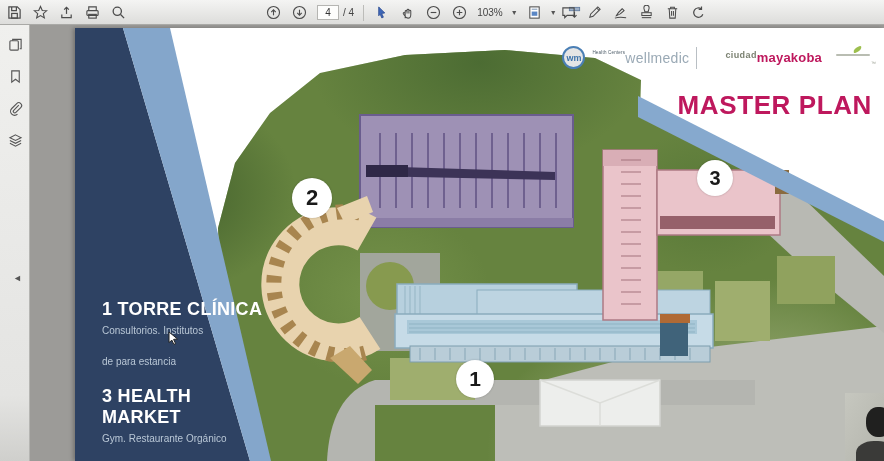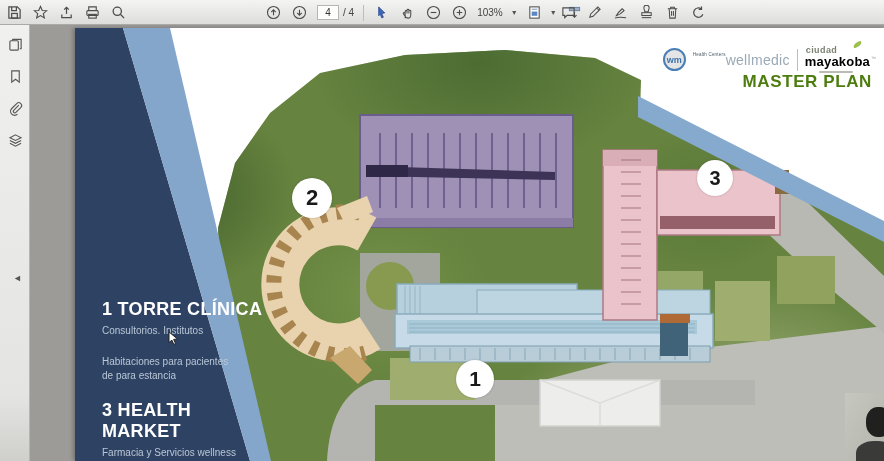--- a/index.html
+++ b/index.html
@@ -66,29 +66,29 @@
 
   
   .brand { position:absolute; right:14px; top:18px; display:flex; align-items:center; gap:7px; z-index:10; }
   .wm-circle { width:23px; height:23px; border-radius:50%; border:2px solid #4a7fb5;
                color:#3f74ab; font-size:9px; font-weight:bold; display:flex;
                align-items:center; justify-content:center; background:#e5e5e5; }
   .wellmedic-wrap { display:flex; flex-direction:row; line-height:1; }
   .hc-label { font-size:4.5px; color:#4a5a66; letter-spacing:.2px; text-align:center; margin-bottom:1px; }
   .wellmedic-text { font-size:14px; color:#9aa9b5; letter-spacing:.3px; }
   .brand-sep { width:1px; height:22px; background:#b9bfc4; }
-  .cm-wrap { display:flex; flex-direction:column; line-height:1; position:relative; }
+  .cm-wrap { display:flex; flex-direction:row; line-height:1; position:relative;margin-left:20px; }
   .cm-ciudad { font-size:9px; font-weight:bold; color:#7c8272; letter-spacing:.4px; margin-left:1px; }
-  .cm-maya { font-size:13px; font-weight:bold; color:#000000; letter-spacing:.2px; }
+  .cm-maya { font-size:13px; font-weight:bold; color:#be185d; letter-spacing:.2px; }
   .cm-tm { font-size:5px; color:#9a9f92; position:absolute; right:-6px; top:10px; }
   .cm-leaf { position:absolute; right:8px; top:-4px; width:9px; height:5px; background:#9dbf4e;
              border-radius:80% 20% 80% 20%; transform:rotate(-20deg); }
   .cm-tag { height:2.5px; width:34px; background:#b9bdb2; margin:2.5px 0 0 14px; border-radius:1px; }
-  .master-title { position:absolute; right:12px; top:44px; font-size:17px; font-weight:bold;
-                  letter-spacing:.6px; color:#4d7c0f; z-index:10; }
+  .master-title { position:absolute; right:12px; top:62px; font-size:26px; font-weight:bold;
+                  letter-spacing:.6px; color:#be185d; z-index:10; }
 
   
   .marker { position:absolute; border-radius:50%; background:#ffffff; color:#1a1a1a;
             font-weight:bold; display:flex; align-items:center; justify-content:center;
             z-index:12; box-shadow:0 0 2px rgba(0,0,0,.25); }
   .m1 { left:381px; top:332px; width:38px; height:38px; font-size:21px; }
   .m2 { left:217px; top:150px; width:40px; height:40px; font-size:22px; }
   .m3 { left:622px; top:132px; width:36px; height:36px; font-size:20px; }
 
   .cursor-arrow { position:absolute; left:93px; top:303px; z-index:20; }
@@ -382,26 +382,24 @@
       <div class="stripe-tr"></div>
       <div class="navy-wedge"></div>
       <div class="blue-stripe"></div>
 
       <div class="legend">
         <div class="lg-item">
           <div class="lg-title">1 TORRE CLÍNICA</div>
           <div class="lg-line">Consultorios. Institutos</div>
         </div>
         <div class="lg-item">
-          <div class="lg-line">Habitaciones para pacientes</div>
           <div class="lg-line">de para estancia</div>
         </div>
         <div class="lg-item">
           <div class="lg-title">3 HEALTH MARKET</div>
-          <div class="lg-line">Farmacia y Servicios wellness</div>
           <div class="lg-line">Gym. Restaurante Orgánico</div>
         </div>
       </div>
 
       <div class="brand">
         <div class="wm-circle">wm</div>
         <div class="wellmedic-wrap">
           <span class="hc-label">Health Centers</span>
           <span class="wellmedic-text">wellmedic</span>
         </div>

